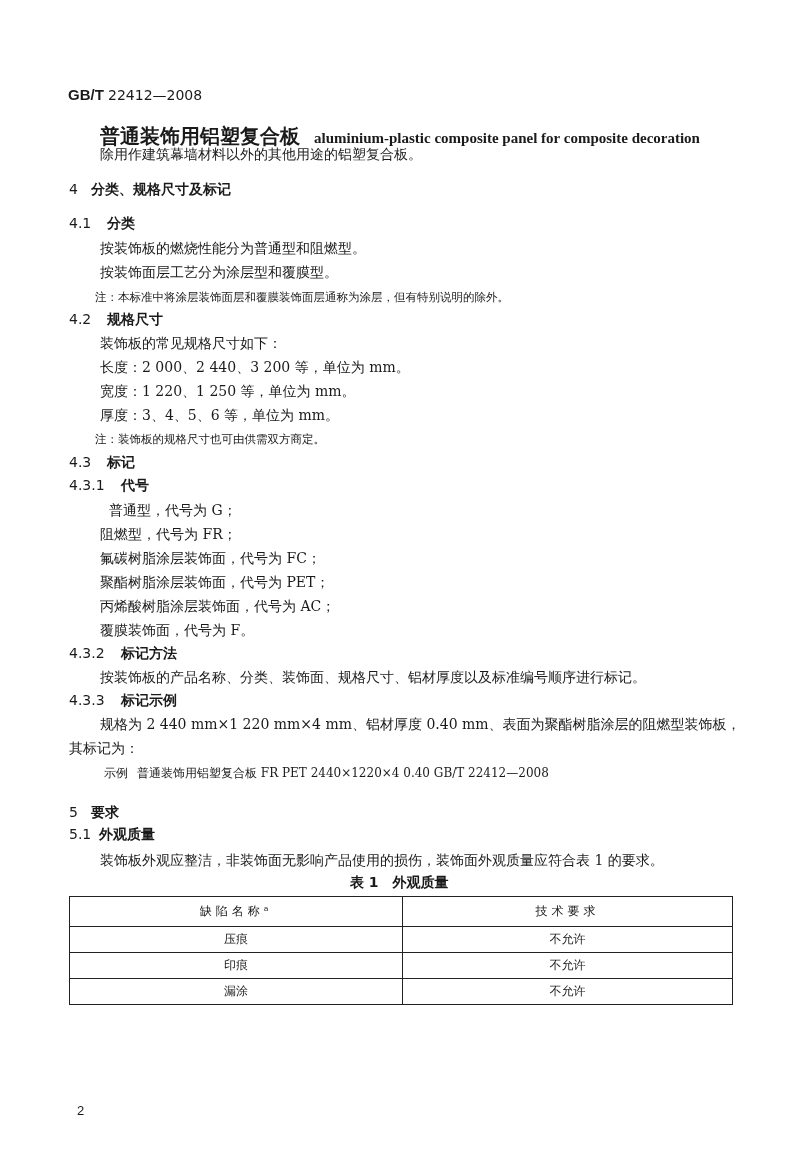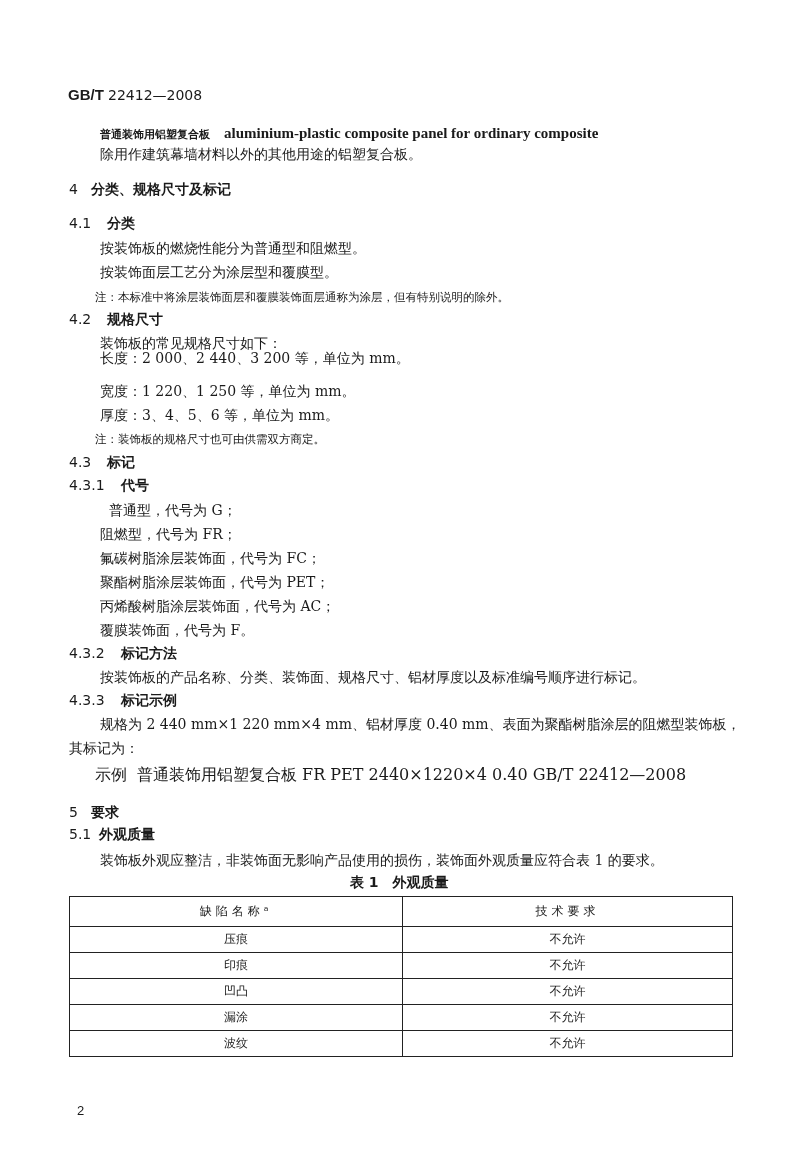--- a/index.html
+++ b/index.html
@@ -2,64 +2,64 @@
 <html><head>
 <meta charset="utf-8">
 <style>
   html, body { margin: 0; padding: 0; background: #ffffff; }
   body { width: 800px; height: 1157px; position: relative; overflow: hidden;
          font-family: "DejaVu Serif", "Liberation Serif", serif; color: #1a1a1a; }
   .abs { position: absolute; white-space: nowrap; }
   .hdr { left: 68px; top: 86px; font-family: "Liberation Sans", sans-serif; font-weight: bold; font-size: 15px; }
   .hdr .num { font-family: "DejaVu Sans", sans-serif; font-weight: normal; font-size: 14px; }
   .body { font-size: 14px; }
-  .term-zh { font-weight: bold; font-family: Liberation Serif, serif; font-size: 11px; }
+  .term-zh { font-weight: bold; font-family: Liberation Serif, serif; font-size: 20px; }
   .term-en { font-weight: bold; font-family: "Liberation Serif", serif; font-size: 15px; margin-left: 14px; }
   .sec { font-family: "DejaVu Sans", sans-serif; font-size: 14px; font-weight: bold; }
   .sec .n { display: inline-block; font-weight: normal; }
   .note { font-size: 11.5px; font-family: "DejaVu Sans", sans-serif; }
-  .example { font-size: 16px; }
+  .example { font-size: 12px; text-align: center; }
   .caption { font-family: "DejaVu Sans", sans-serif; font-size: 14px; font-weight: bold; }
   table.t1 { position: absolute; left: 69px; top: 896px; width: 664px; border-collapse: collapse;
              font-family: "DejaVu Sans", sans-serif; font-size: 12px; border-radius: 32px; }
   table.t1 td, table.t1 th { border: 1px solid #222; text-align: center; height: 25px; padding: 0; font-weight: normal; }
   table.t1 { border: 1.5px solid #111; }
   table.t1 th { height: 29px; letter-spacing: 4px; }
   table.t1 td.c1, table.t1 th.c1 { width: 332px; }
   .pagenum { left: 77px; top: 1103px; font-family: "Liberation Sans", sans-serif; font-size: 13px; }
 </style>
 </head>
 <body>
 
 <div class="abs hdr">
   <span>GB/T</span>
   <span class="num">22412—2008</span>
 </div>
 
 <div class="abs" style="left:100px; top:123px;">
-  <span class="term-zh">普通装饰用铝塑复合板</span><span class="term-en">aluminium-plastic composite panel for ordinary composite</span>
+  <span class="term-zh">普通装饰用铝塑复合板</span><span class="term-en">aluminium-plastic composite panel for composite decoration</span>
 </div>
 <div class="abs body" style="left:100px; top:146px;">除用作建筑幕墙材料以外的其他用途的铝塑复合板。</div>
 
 <div class="abs sec" style="left:69px; top:181px;">
   <span class="n" style="width:22px">4</span><span>分类、规格尺寸及标记</span>
 </div>
 
 <div class="abs sec" style="left:69px; top:215px;">
   <span class="n" style="width:38px">4.1</span><span>分类</span>
 </div>
 <div class="abs body" style="left:100px; top:240px;">按装饰板的燃烧性能分为普通型和阻燃型。</div>
 <div class="abs body" style="left:100px; top:264px;">按装饰面层工艺分为涂层型和覆膜型。</div>
 <div class="abs note" style="left:95px; top:290px;">注：本标准中将涂层装饰面层和覆膜装饰面层通称为涂层，但有特别说明的除外。</div>
 
 <div class="abs sec" style="left:69px; top:311px;">
   <span class="n" style="width:38px">4.2</span><span>规格尺寸</span>
 </div>
 <div class="abs body" style="left:100px; top:335px;">装饰板的常见规格尺寸如下：</div>
-<div class="abs body" style="left:100px; top:350px;">长度：2 000、2 440、3 200 等，单位为 mm。</div>
+<div class="abs body" style="left:100px; top:359px;">长度：2 000、2 440、3 200 等，单位为 mm。</div>
 <div class="abs body" style="left:100px; top:383px;">宽度：1 220、1 250 等，单位为 mm。</div>
 <div class="abs body" style="left:100px; top:407px;">厚度：3、4、5、6 等，单位为 mm。</div>
 <div class="abs note" style="left:95px; top:432px;">注：装饰板的规格尺寸也可由供需双方商定。</div>
 
 <div class="abs sec" style="left:69px; top:454px;">
   <span class="n" style="width:38px">4.3</span><span>标记</span>
 </div>
 <div class="abs sec" style="left:69px; top:477px;">
   <span class="n" style="width:52px">4.3.1</span><span>代号</span>
 </div>
@@ -104,27 +104,19 @@
   <tbody>
     <tr>
       <td class="c1">压痕</td>
       <td>不允许</td>
     </tr>
     <tr>
       <td class="c1">印痕</td>
       <td>不允许</td>
     </tr>
     <tr>
-      <td class="c1">凹凸</td>
-      <td>不允许</td>
-    </tr>
-    <tr>
       <td class="c1">漏涂</td>
-      <td>不允许</td>
-    </tr>
-    <tr>
-      <td class="c1">波纹</td>
       <td>不允许</td>
     </tr>
   </tbody>
 </table>
 
 <div class="abs pagenum">2</div>
 
 </body></html>

